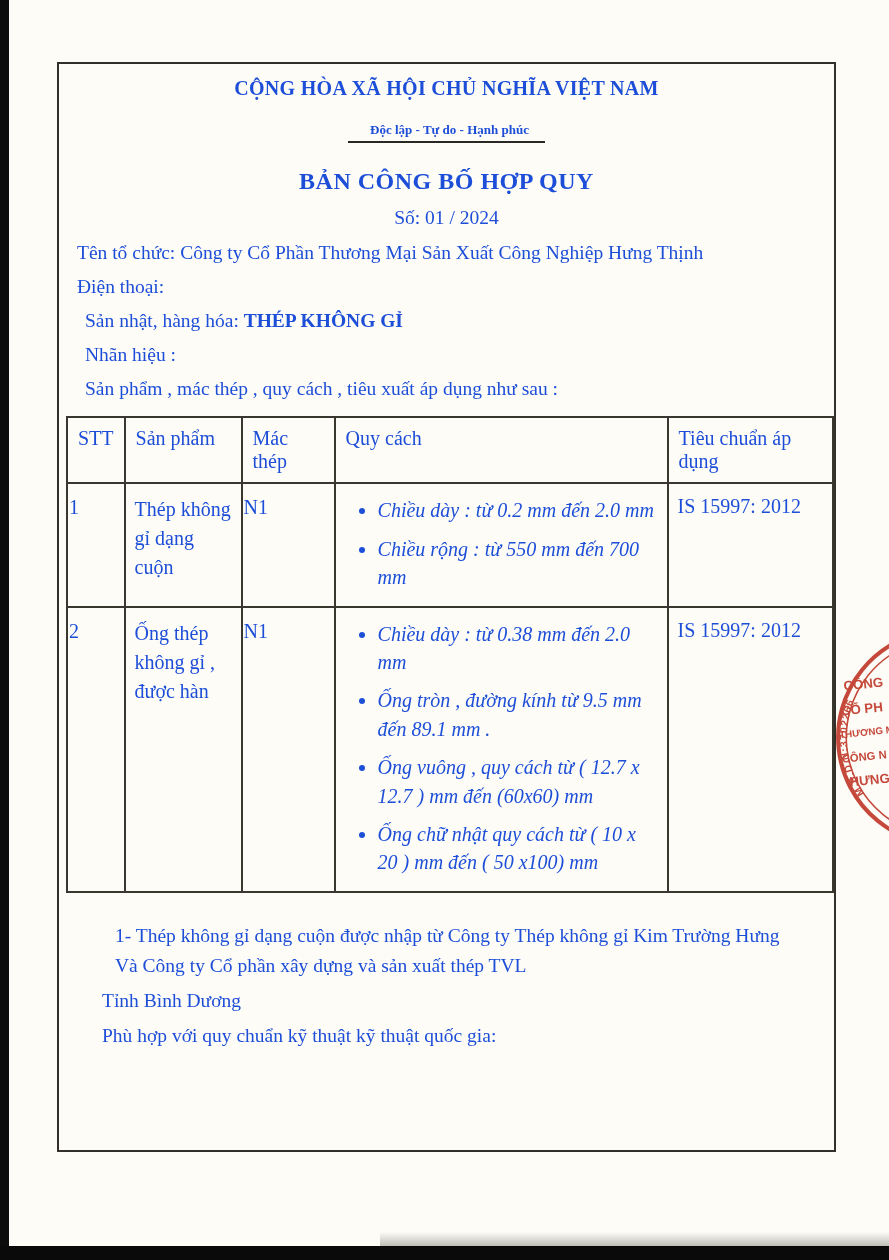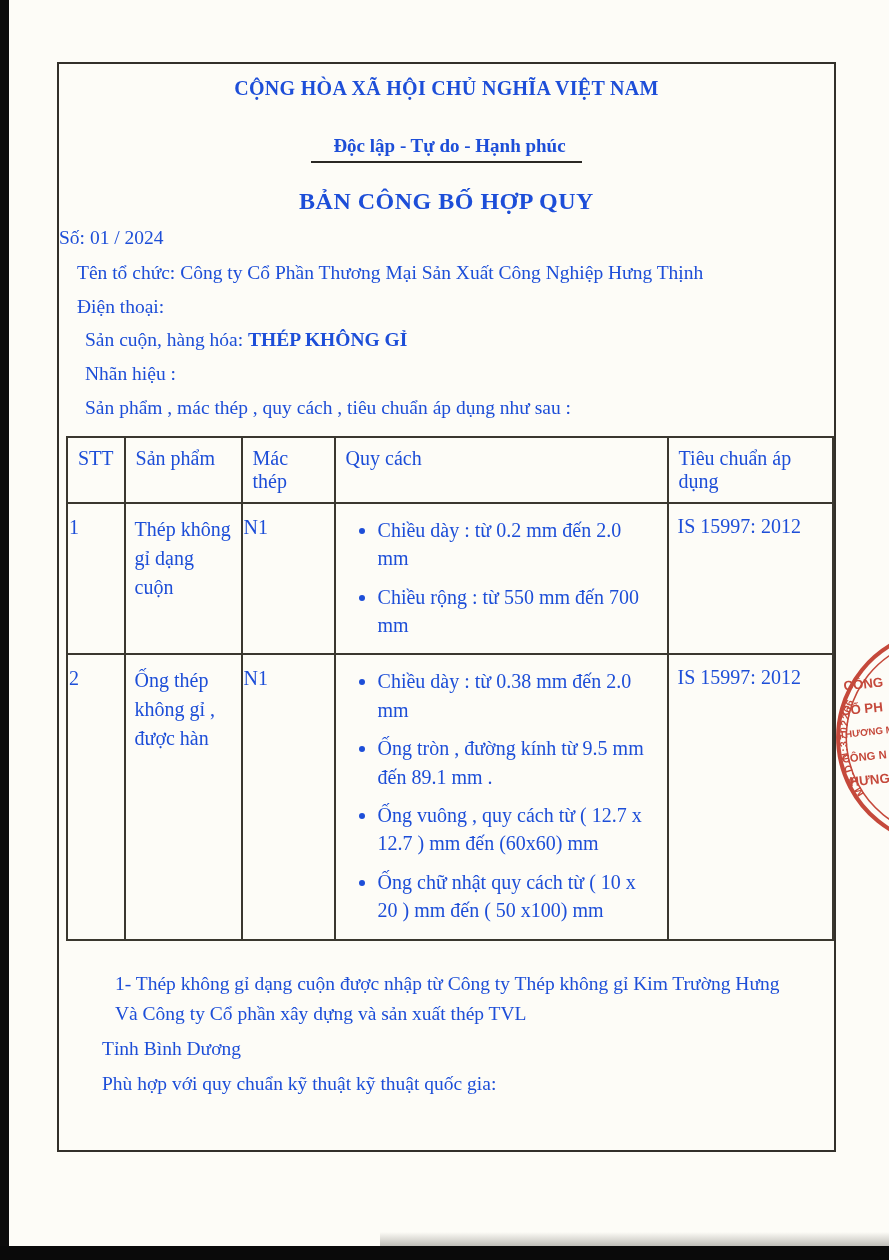--- a/index.html
+++ b/index.html
@@ -26,30 +26,30 @@
     position:absolute;left:57px;top:62px;
     width:779px;height:1090px;
     border:2px solid #33302a;
     box-sizing:border-box;
     overflow:hidden;
   }
 
   .nat-header{text-align:center;padding-top:12px;}
   .country{font-size:20px;font-weight:bold;letter-spacing:.3px;line-height:1.2;}
   .motto{
-    display:inline-block;margin-top:16px;
-    font-size:19px;font-weight:bold;line-height:1.25;
+    display:inline-block;margin-top:4px;
+    font-size:13px;font-weight:bold;line-height:1.25;
     padding:0 16px 3px 22px;
     border-bottom:2px solid #2a2824;
   }
   .title{
     margin:24px 0 0 0;text-align:center;
     font-size:24px;font-weight:bold;letter-spacing:.5px;line-height:1.2;
   }
-  .doc-number{margin-top:9px;text-align:left;font-size:19.5px;line-height:1.3;}
+  .doc-number{margin-top:9px;text-align:center;font-size:19.5px;line-height:1.3;}
 
   .body-p{
     margin:3px 16px 3px 18px;
     font-size:19.5px;line-height:1.58;
   }
   .pre{white-space:pre-line;}
   .indent2{margin-left:26px;}
   .first-gap{margin-top:8px;}
   .product-name{font-weight:bold;}
 
@@ -64,21 +64,21 @@
     border:2px solid #3a372f;
     vertical-align:top;
     text-align:left;
     font-weight:normal;
   }
   .spec-table th{padding:9px 10px;}
   .th-stt,.td-stt{text-align:center;}
   .td-stt{padding-top:12px;}
   .td-product{padding:11px 9px;line-height:1.45;}
   .td-grade{text-align:center;padding-top:12px;}
-  .td-specs{padding:4px 10px 4px 6px;}
+  .td-specs{padding:4px 10px 4px 6px;font-style:italic;}
   .td-standard{padding:11px 9px;}
   .spec-list{margin:8px 0 0 0;padding-left:36px;list-style:disc;}
   .spec-list li{margin-bottom:10px;line-height:1.42;}
 
   
   .notes{margin-top:28px;font-size:19.5px;}
   .note{margin:0 10px 5px 0;line-height:1.55;}
   .note1{margin-left:56px;}
   .note2{margin-left:83px;text-indent:-27px;}
   .province{margin-left:43px;}
@@ -113,23 +113,23 @@
     <div class="nat-header">
       <div class="country">CỘNG HÒA XÃ HỘI CHỦ NGHĨA VIỆT NAM</div><br>
       <div class="motto">Độc lập - Tự do - Hạnh phúc</div>
     </div>
 
     <h1 class="title">BẢN CÔNG BỐ HỢP QUY</h1>
     <div class="doc-number">Số: 01 / 2024</div>
 
     <p class="body-p first-gap">Tên tổ chức: Công ty Cổ Phần Thương Mại Sản Xuất Công Nghiệp Hưng Thịnh</p>
     <p class="body-p">Điện thoại:</p>
-    <p class="body-p indent2"><span>Sản cuộn, hàng hóa: </span><span class="product-name">THÉP KHÔNG GỈ</span></p>
+    <p class="body-p indent2"><span>Sản nhật, hàng hóa: </span><span class="product-name">THÉP KHÔNG GỈ</span></p>
     <p class="body-p indent2">Nhãn hiệu :</p>
-    <p class="body-p indent2">Sản phẩm , mác thép , quy cách , tiêu chuẩn áp dụng như sau :</p>
+    <p class="body-p indent2">Sản phẩm , mác thép , quy cách , tiêu xuất áp dụng như sau :</p>
 
     <table class="spec-table">
       <colgroup>
         <col style="width:50px">
           <col style="width:117px">
           <col style="width:93px">
           <col style="width:333px">
           <col>
       </colgroup>
       <thead>

